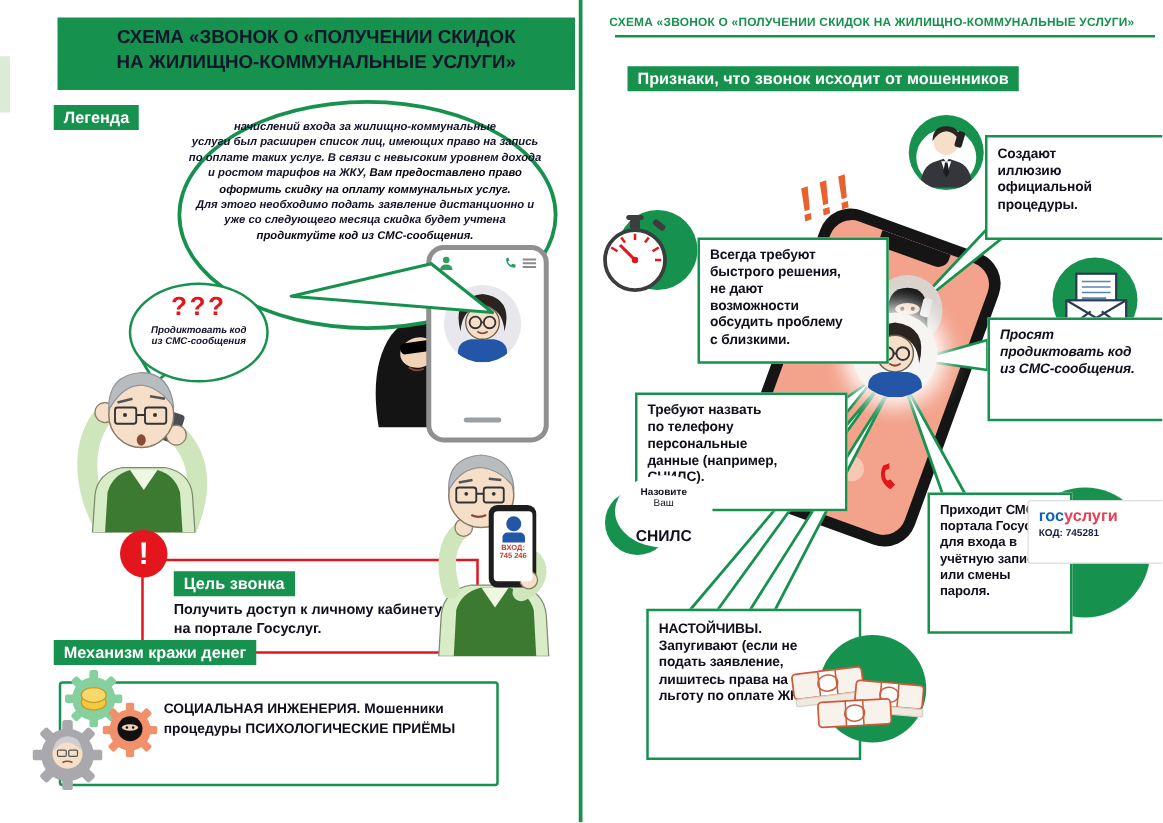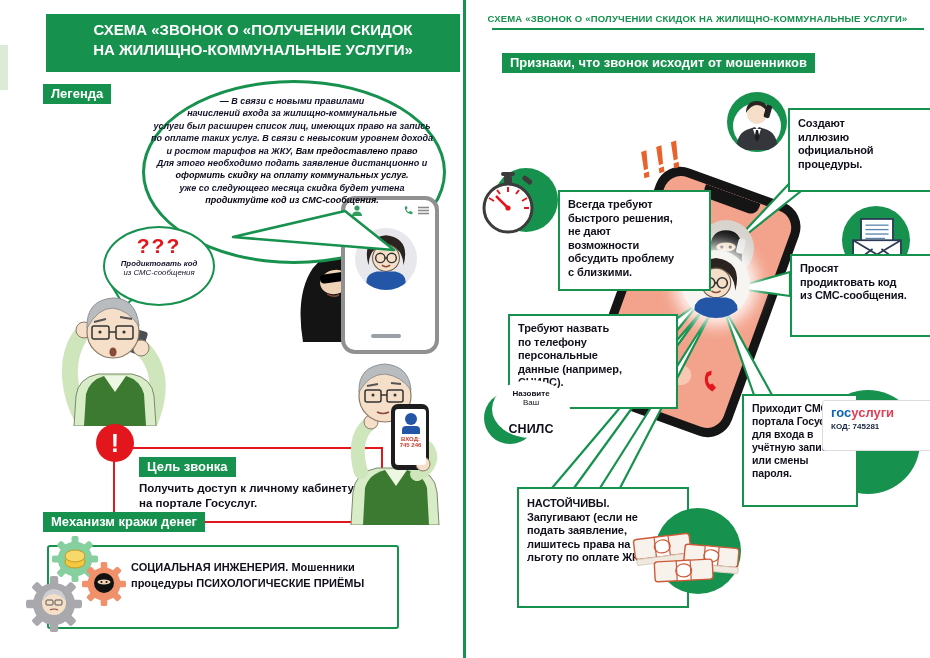--- a/index.html
+++ b/index.html
@@ -57,45 +57,44 @@
       <rect x="38" y="13" width="6" height="13" rx="2" fill="#222" transform="rotate(16 41 19)"></rect>
       <path d="M9,58 Q10,40 22,37 L28,35 Q30,39 32,35 L38,37 Q50,40 51,58 Z" fill="#34363b"></path>
       <polygon points="26,37 34,37 30,49" fill="#fff"></polygon>
       <polygon points="29,38 31,38 32.5,46 30,50 27.5,46" fill="#1d1d22"></polygon>
     </symbol>
   </defs>
 </svg>
 
 <div class="canvas">
 
-  <div class="abs" style="left:46px;top:14px;width:414px;height:52px;background:#16914e;color:#ffffff;text-align:center;font-weight:700;font-size:15px;line-height:20px;padding-top:6px;">
+  <div class="abs" style="left:46px;top:14px;width:414px;height:52px;background:#16914e;color:#0f172a;text-align:center;font-weight:700;font-size:15px;line-height:20px;padding-top:6px;">
     <div>СХЕМА «ЗВОНОК О «ПОЛУЧЕНИИ СКИДОК</div>
     <div>НА ЖИЛИЩНО-КОММУНАЛЬНЫЕ УСЛУГИ»</div>
   </div>
   <div class="abs" style="left:0;top:45px;width:8px;height:45px;background:#dcead8;"></div>
 
   <div class="abs gbadge" style="left:43px;top:84px;font-size:13px;z-index:6;">Легенда</div>
 
   <div class="abs" style="left:142px;top:80px;width:298px;height:178px;border:3px solid #16914e;border-radius:50%;background:#fff;z-index:2;"></div>
   <div class="abs" style="left:150px;top:95px;width:284px;z-index:4;font-style:italic;font-weight:600;font-size:9px;line-height:12.4px;color:#12122a;">
-    <div class="bubble-line">— В связи с новыми правилами</div>
     <div class="bubble-line">начислений входа за жилищно-коммунальные</div>
     <div class="bubble-line">услуги был расширен список лиц, имеющих право на запись</div>
     <div class="bubble-line">по оплате таких услуг.  В связи с невысоким уровнем дохода</div>
     <div class="bubble-line"><span>и ростом тарифов на ЖКУ, </span><span class="b">Вам предоставлено право</span></div>
+    <div class="bubble-line b">оформить скидку на оплату коммунальных услуг.</div>
     <div class="bubble-line">Для этого необходимо подать заявление дистанционно и</div>
-    <div class="bubble-line b">оформить скидку на оплату коммунальных услуг.</div>
     <div class="bubble-line">уже со следующего месяца скидка будет учтена</div>
     <div class="bubble-line b">продиктуйте код из СМС-сообщения.</div>
   </div>
 
   <div class="abs" style="left:103px;top:226px;width:108px;height:76px;border:2.5px solid #16914e;border-radius:50%;background:#fff;z-index:4;text-align:center;">
     <div style="color:#e3161d;font-weight:900;font-size:21px;letter-spacing:2px;margin-top:6px;">???</div>
     <div style="font-style:italic;font-weight:800;font-size:7.8px;color:#12122a;margin-top:1px;">Продиктовать код</div>
-    <div style="font-style:italic;font-weight:400;font-size:7.8px;color:#12122a;">из СМС-сообщения</div>
+    <div style="font-style:italic;font-weight:700;font-size:7.8px;color:#12122a;">из СМС-сообщения</div>
   </div>
 
   <svg class="abs" style="left:0;top:0;width:465px;height:658px;z-index:3;" viewBox="0 0 465 658">
     <polygon class="w" style="stroke-width:2.6" points="345,211 394,250 233,237"></polygon>
     <polygon class="w" points="112,286 142,292 124,306"></polygon>
   </svg>
 
   <svg class="abs" style="left:297px;top:242px;width:60px;height:100px;z-index:1;" viewBox="0 0 60 100">
     <path d="M6,100 Q-2,52 16,26 Q34,4 52,18 Q62,28 58,48 L56,100 Z" fill="#141414"></path>
     <ellipse cx="38" cy="40" rx="15" ry="12" fill="#f0d2b4" transform="rotate(-12 38 40)"></ellipse>
@@ -292,21 +291,21 @@
         <line x1="22" y1="11" x2="48" y2="11"></line>
         <line x1="22" y1="16" x2="48" y2="16"></line>
         <line x1="22" y1="21" x2="48" y2="21"></line>
         <line x1="22" y1="26" x2="44" y2="26"></line>
       </g>
     <rect x="8" y="28" width="54" height="26" fill="#fff" stroke="#2b3a55" stroke-width="2"></rect>
     <path d="M8,28 L35,44 L62,28" fill="none" stroke="#2b3a55" stroke-width="2"></path>
     <path d="M8,54 L30,38 M62,54 L40,38" stroke="#2b3a55" stroke-width="2"></path>
   </svg>
   <div class="co" style="left:790px;top:254px;width:136px;height:66px;padding-top:6px;">
-    <span style="display:inline-block;max-width:108px;">Просят продиктовать код из СМС-сообщения.</span>
+    <span style="display:inline-block;max-width:108px;font-style:italic;">Просят продиктовать код из СМС-сообщения.</span>
   </div>
 
   <div class="co" style="left:508px;top:314px;width:150px;height:78px;padding-top:6px;">
     <span style="display:inline-block;max-width:104px;">Требуют назвать по телефону персональные данные (например, СНИЛС).</span>
   </div>
 
   <div class="abs" style="left:484px;top:392px;width:52px;height:52px;border-radius:50%;background:#16914e;z-index:5;"></div>
   <div class="abs" style="left:492px;top:380px;width:78px;height:58px;border-radius:50%;background:#fff;z-index:6;text-align:center;color:#10101c;">
     <div style="font-size:8px;font-weight:700;margin-top:9px;">Назовите</div>
     <div style="font-size:8px;font-weight:400;">Ваш</div>

